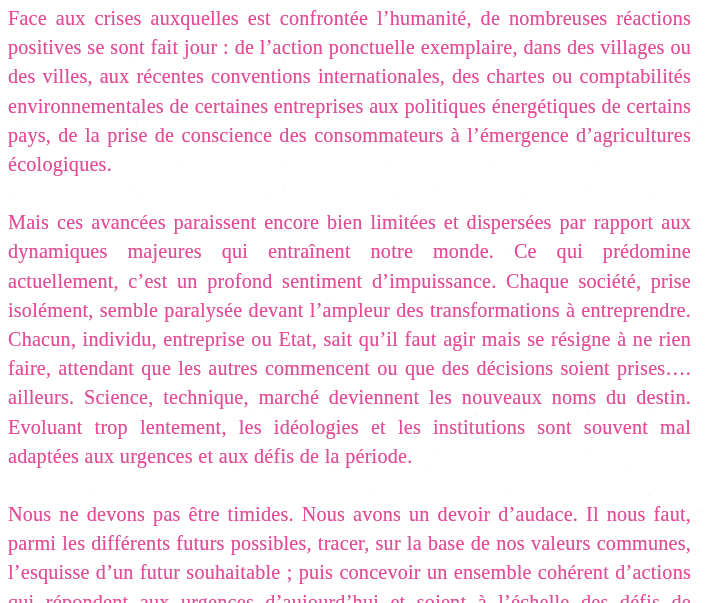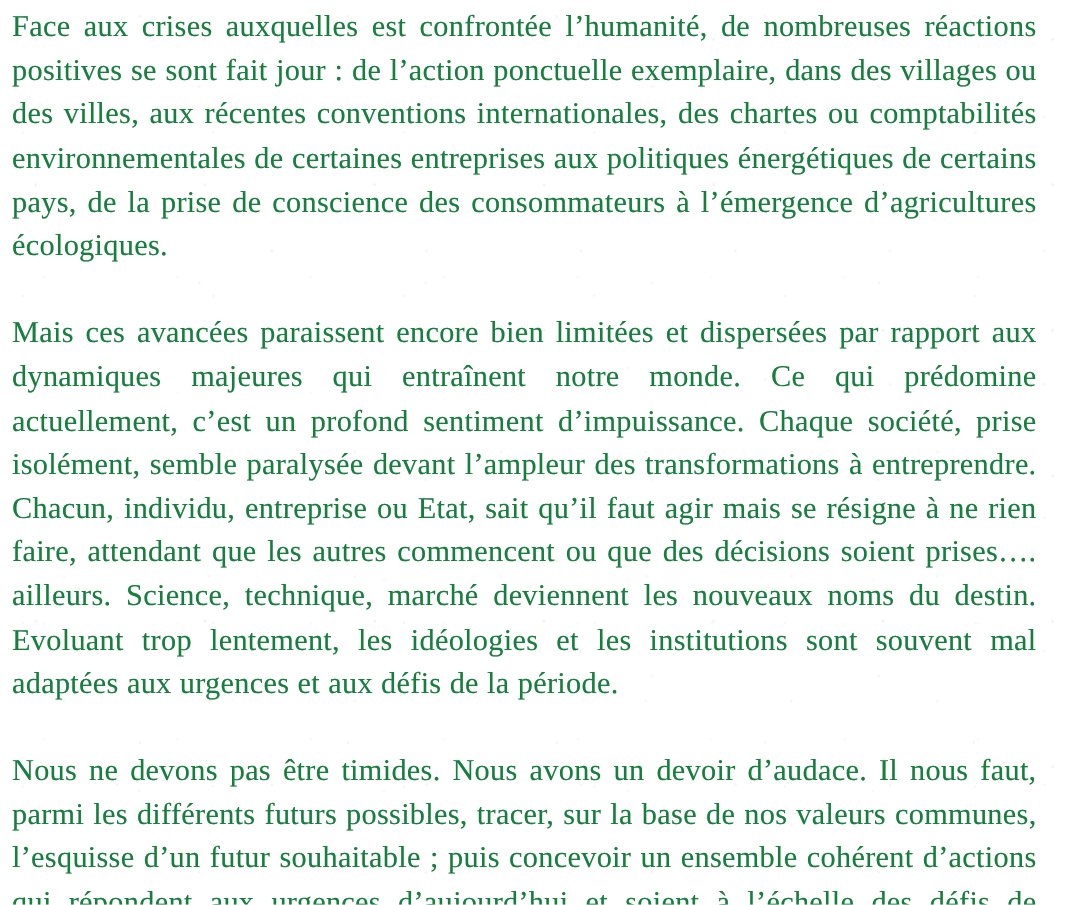--- a/index.html
+++ b/index.html
@@ -43,21 +43,21 @@
     box-sizing: border-box;
     width: 717px;
     height: 603px;
     padding: 4px 26px 0 8px;
   }
 
   .para {
     margin: 0;
     text-align: justify;
     text-align-last: left;
-    color: #15803d;
+    color: #ec4899;
     font-size: 20.2px;
     line-height: 29.2px;
     letter-spacing: 0.01em;
     word-spacing: 0.012em;
     
     text-shadow: 0 0 0.5px rgba(60,60,60,0.35);
     -webkit-font-smoothing: antialiased;
   }
 
   .para + .para {

